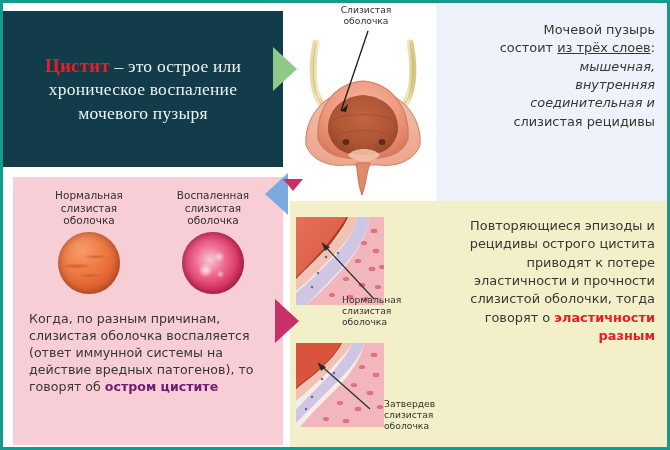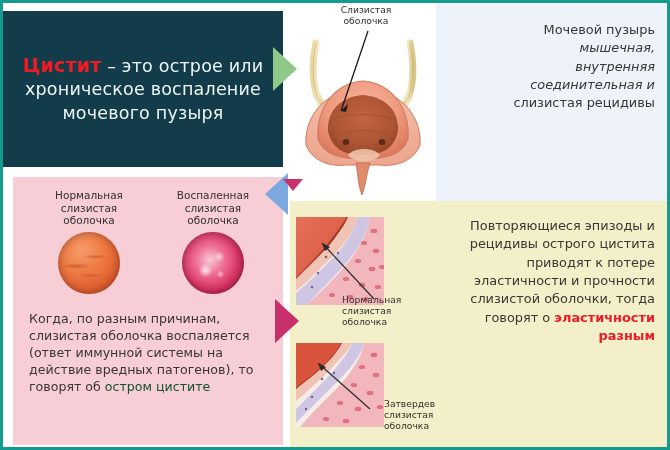--- a/index.html
+++ b/index.html
@@ -14,20 +14,21 @@
     overflow:hidden;
   }
 
   
   .panel{position:absolute;box-sizing:border-box;overflow:hidden;}
 
   #panel-top-left{
     left:0;top:0;width:287px;height:170px;
     background:#ffffff;
     padding:8px 7px 6px 0;
+    font-family:Liberation Serif, serif;
   }
   .title-card{
     width:100%;height:100%;
     background:#123c4a;
     box-sizing:border-box;
     display:flex;align-items:center;justify-content:center;
     padding:6px 10px;
   }
   .title-text{
     color:#eef4f5;
@@ -82,21 +83,21 @@
     background:
       radial-gradient(circle 9px at 38% 62%, rgba(255,245,248,.85) 0%, rgba(255,245,248,0) 80%),
       radial-gradient(circle 7px at 60% 40%, rgba(255,230,238,.7) 0%, rgba(255,230,238,0) 80%),
       radial-gradient(circle 5px at 62% 68%, rgba(255,235,242,.6) 0%, rgba(255,235,242,0) 80%);
   }
 
   .pink-body{
     font-size:12.6px;line-height:1.36;color:#3a3634;
     padding:16px 4px 0 2px;
   }
-  .pink-body .accent{color:#14532d;font-weight:normal;}
+  .pink-body .accent{color:#701a75;font-weight:bold;}
 
   
   #panel-mid-top{
     left:287px;top:0;width:146px;height:198px;
     background:#ffffff;
   }
   #panel-mid-bottom{
     left:287px;top:198px;width:146px;height:249px;
     background:#f3f0c9;
   }
@@ -357,20 +358,21 @@
       <div>Затвердевшая</div>
       <div>слизистая</div>
       <div>оболочка</div>
     </div>
 
   </div>
 
   <div class="panel" id="panel-top-right">
     <div class="right-text">
       <div>Мочевой пузырь</div>
+      <div><span>состоит </span><span class="u">из трёх слоев</span><span>:</span></div>
       <div class="it">мышечная,</div>
       <div class="it">внутренняя</div>
       <div class="it">соединительная и</div>
       <div>слизистая рецидивы</div>
     </div>
   </div>
 
   <div class="panel" id="panel-bottom-right">
     <div class="right-text"><span>Повторяющиеся эпизоды и рецидивы острого цистита приводят к потере эластичности и прочности слизистой оболочки, тогда говорят о </span><span class="accent">эластичности</span><br><span class="accent">разным</span></div>
   </div>

